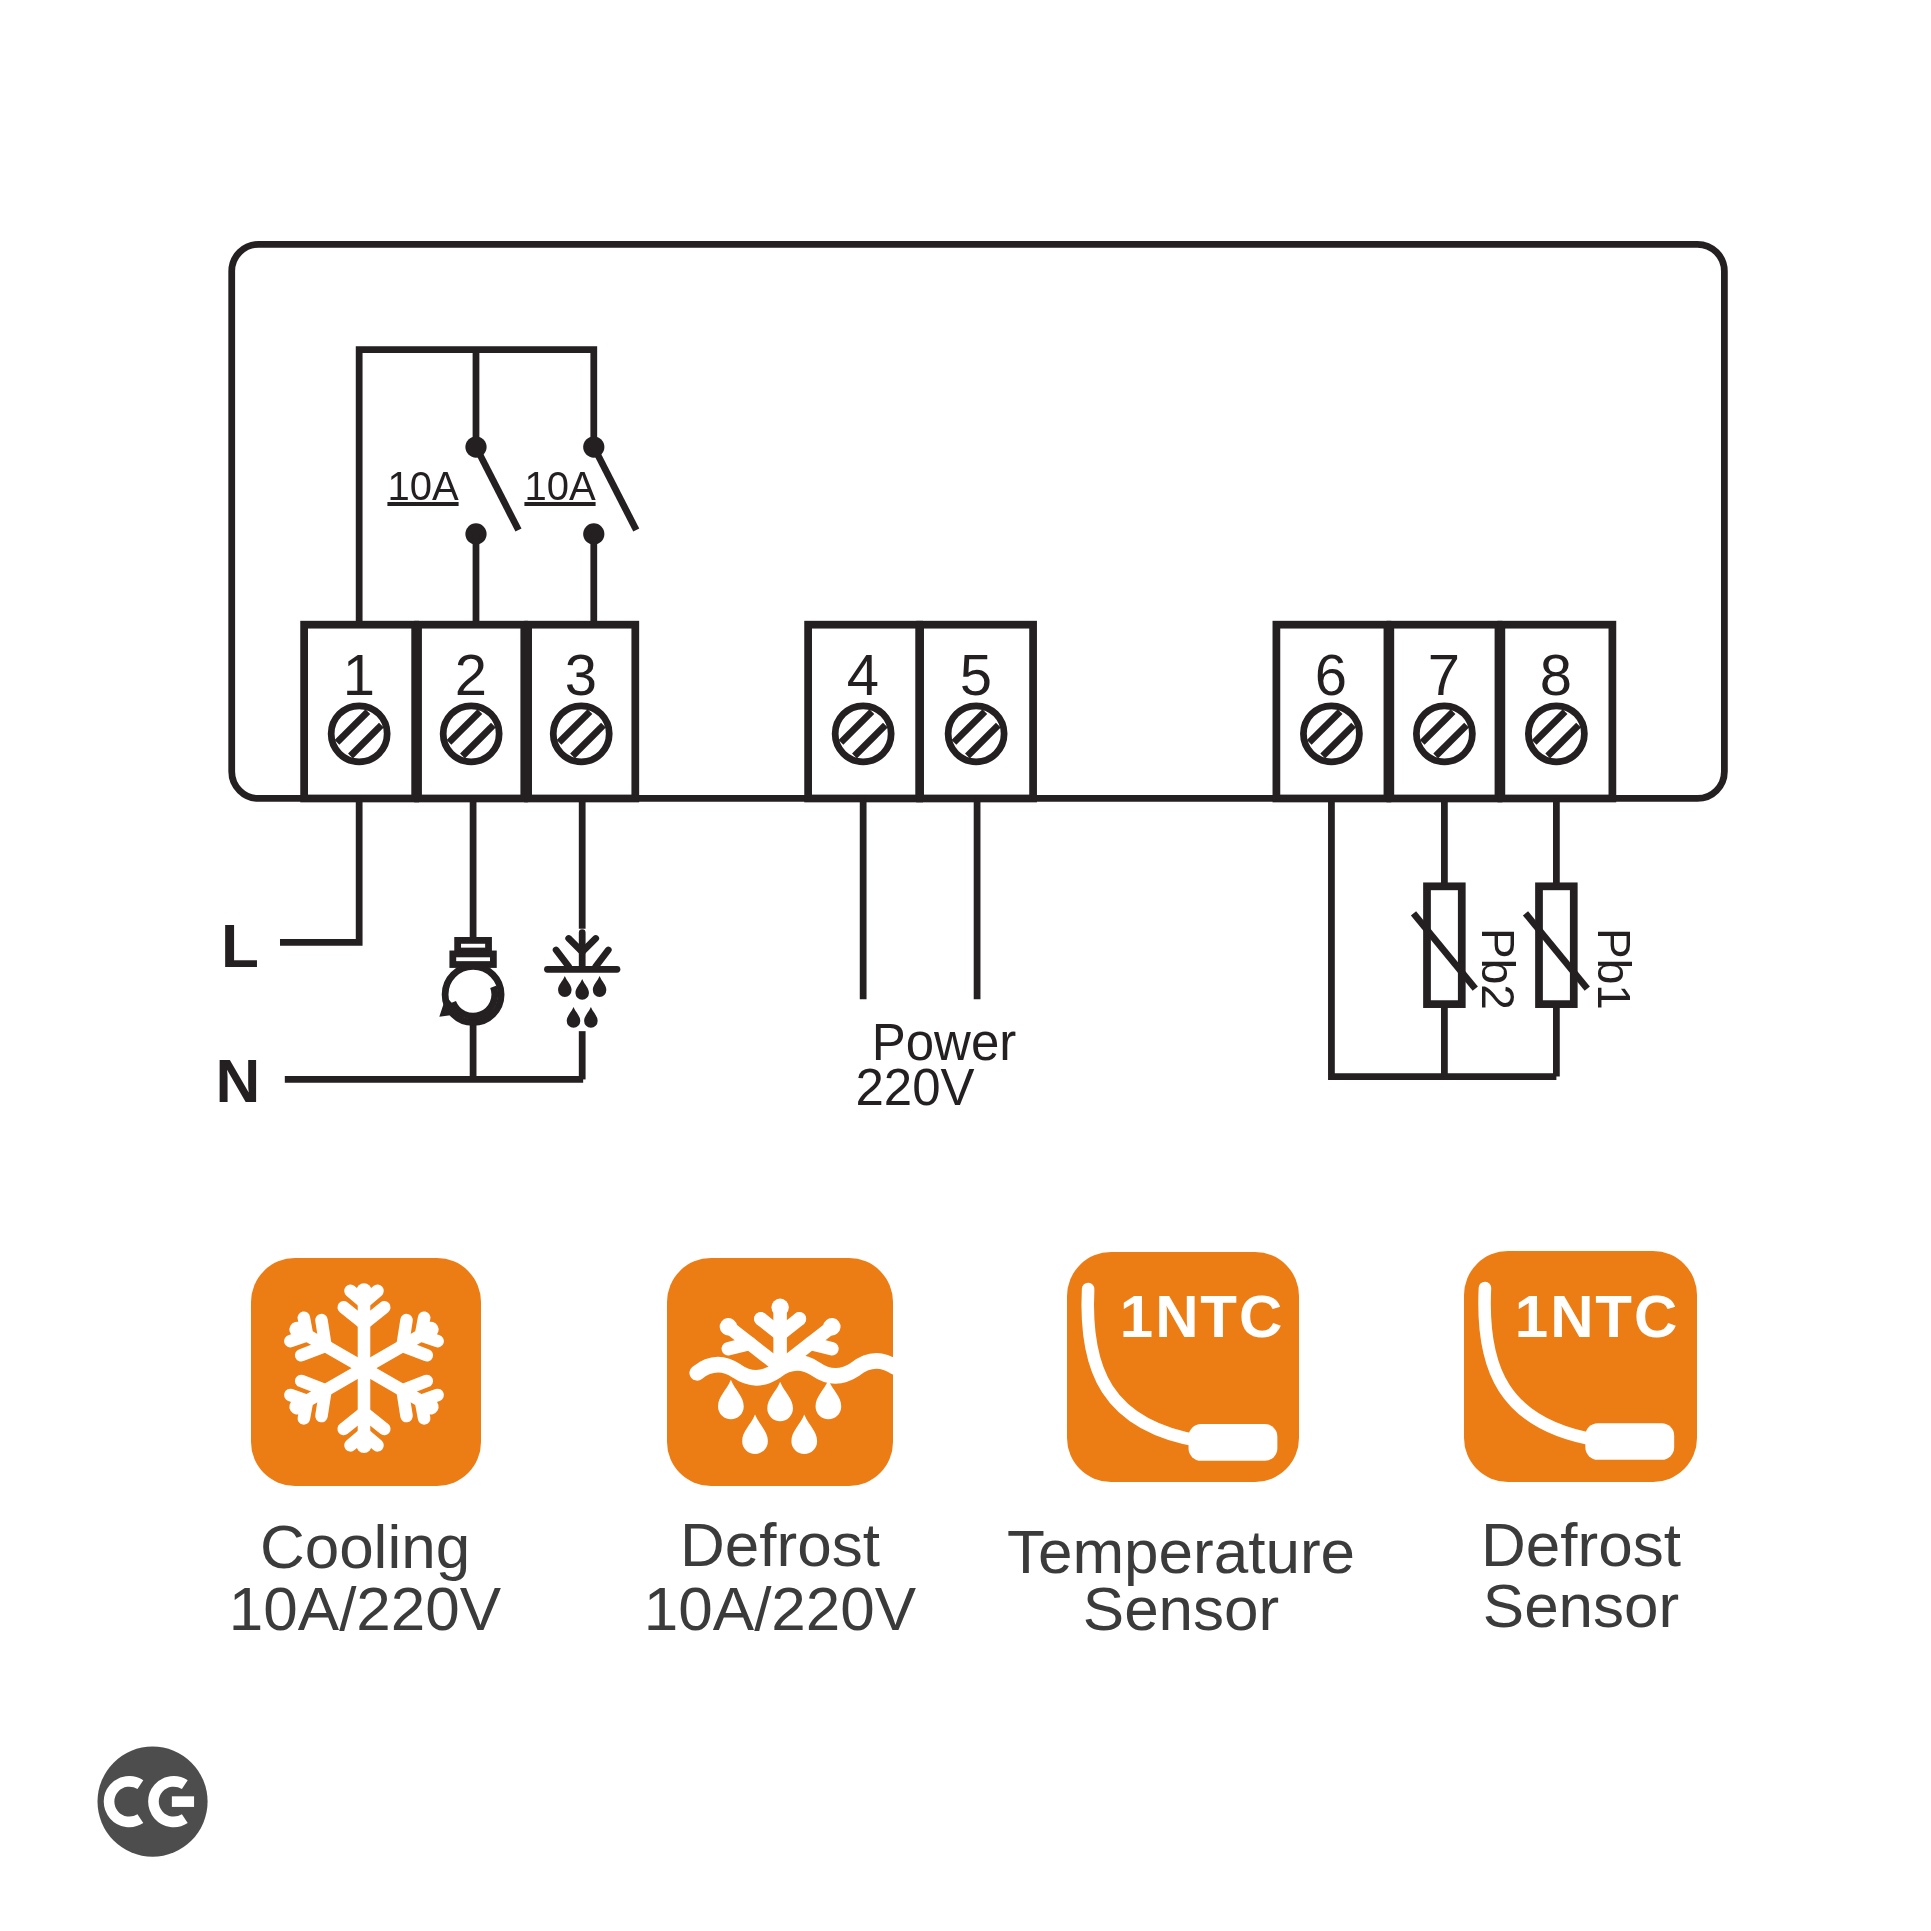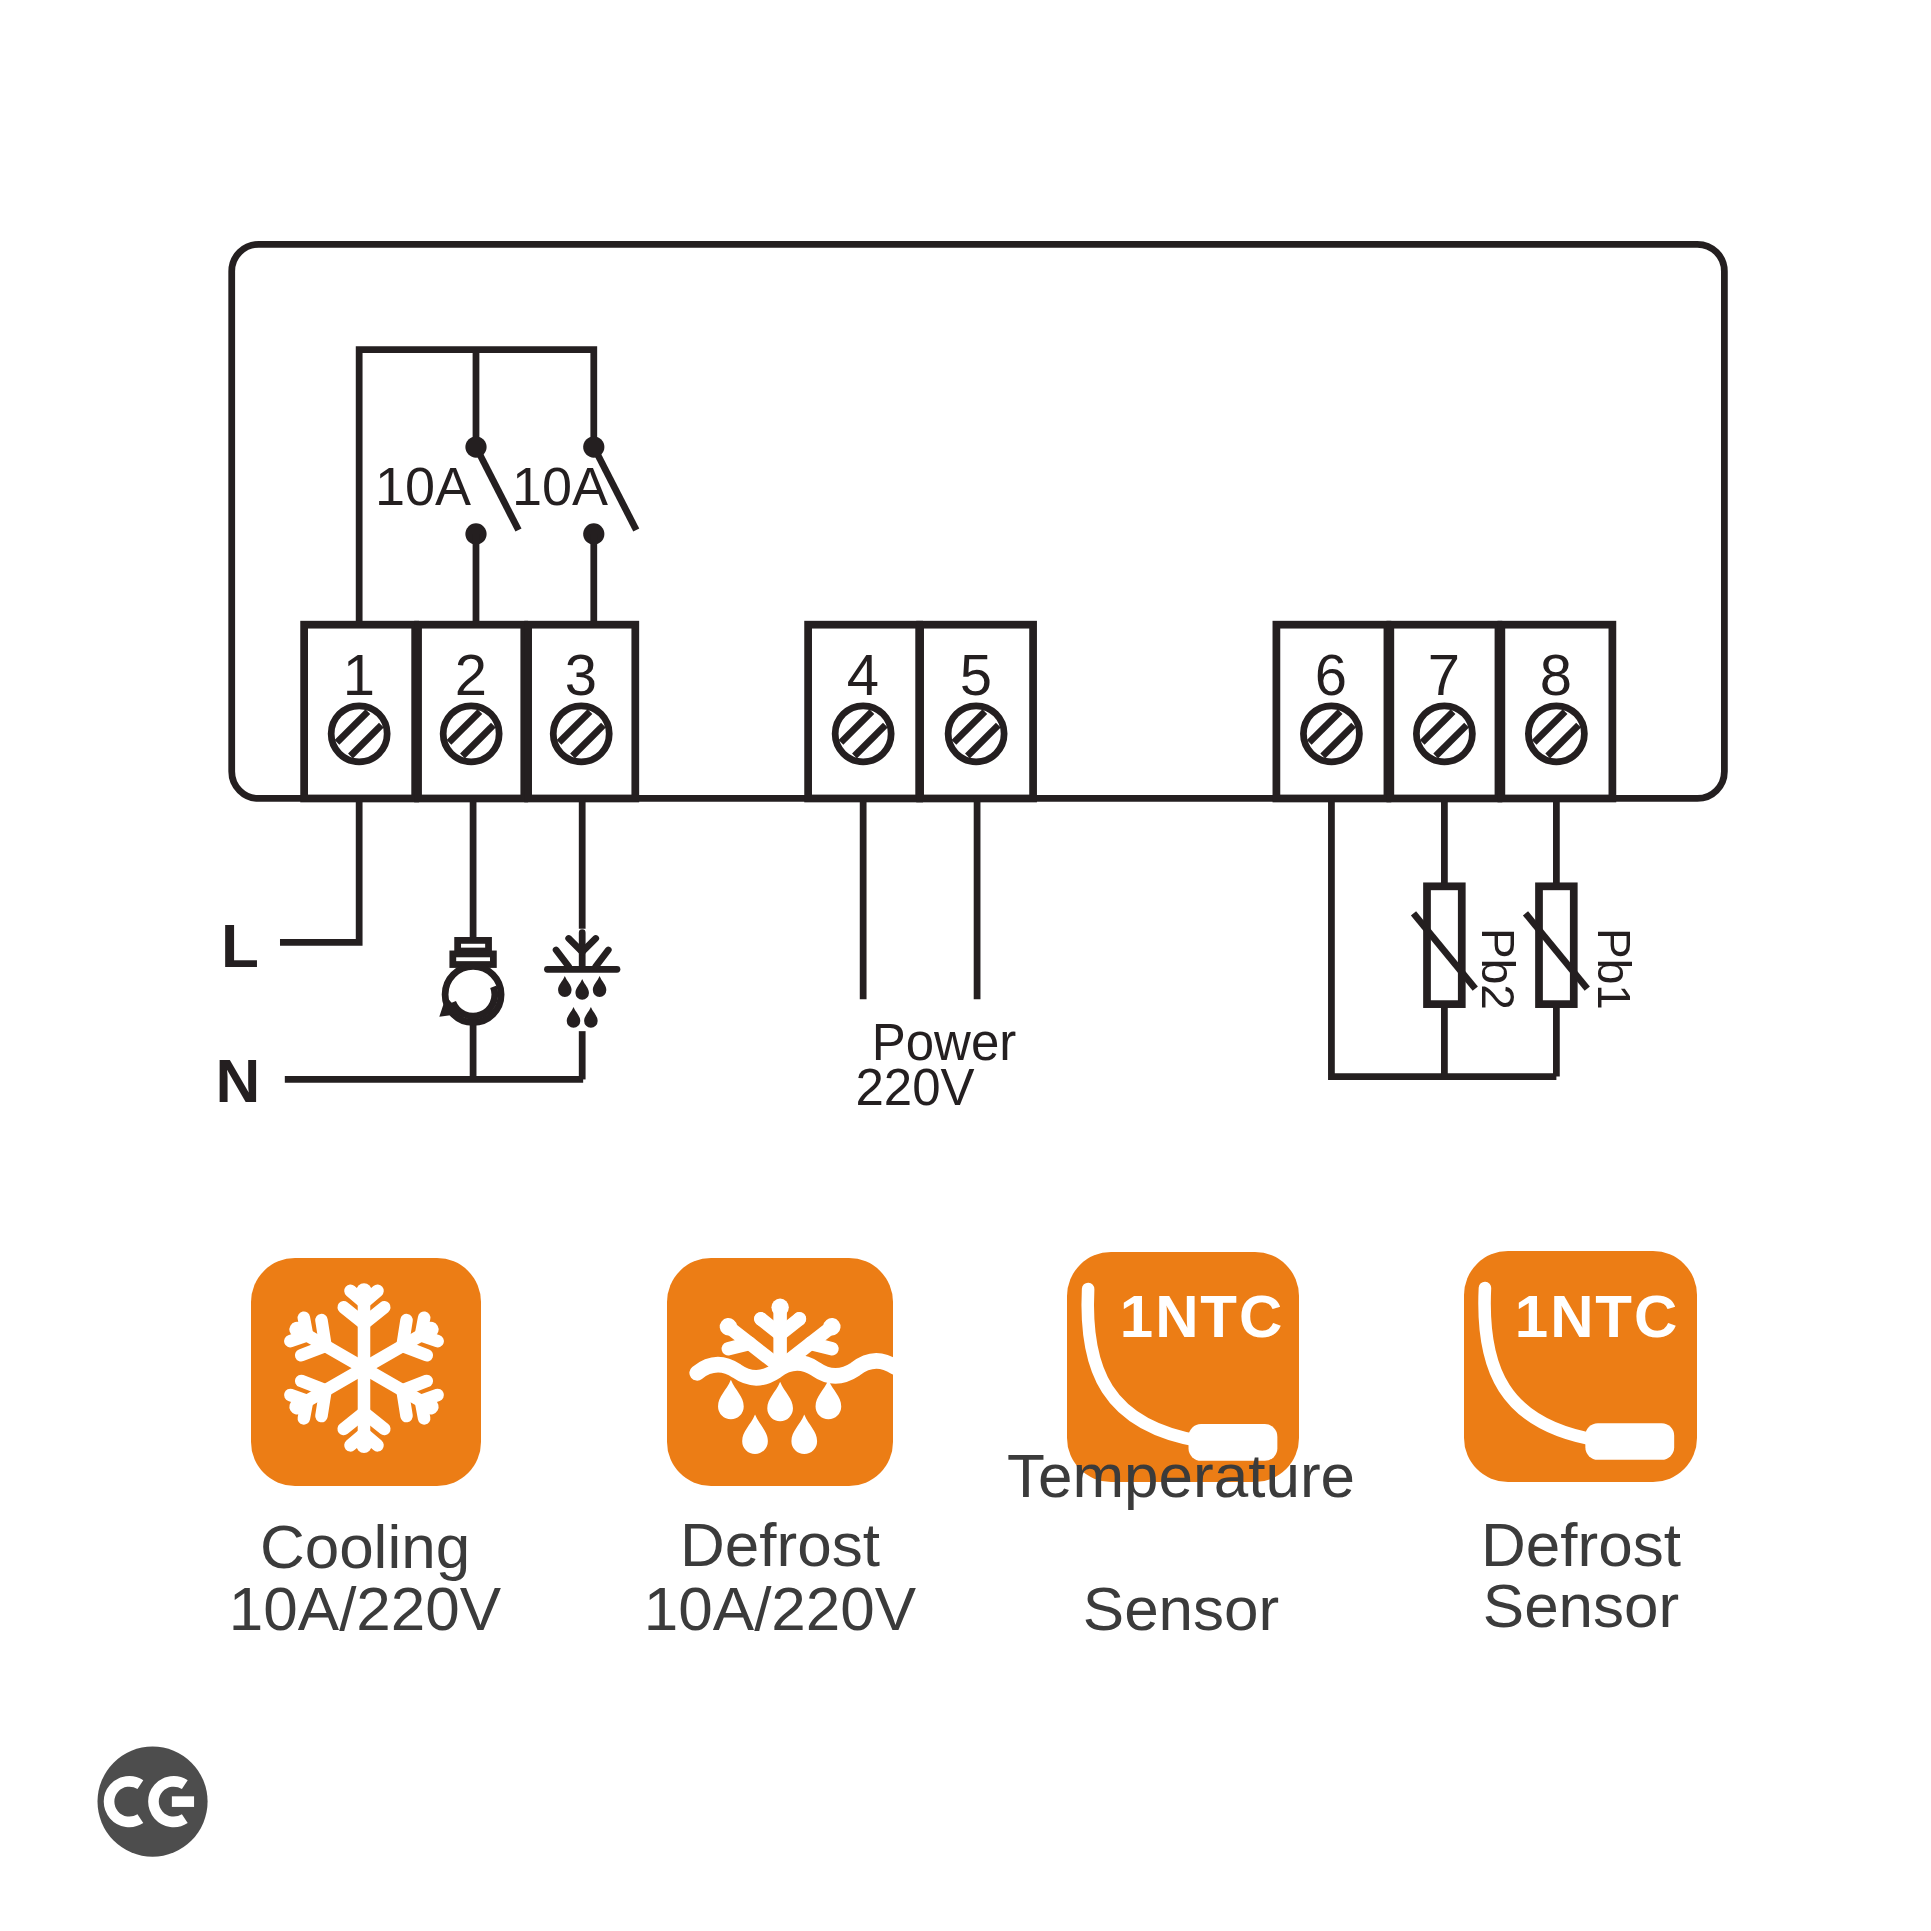--- a/index.html
+++ b/index.html
@@ -15,21 +15,21 @@
   .stroke{stroke:var(--line);fill:none;stroke-width:7px;}
   .stroke-box{stroke:var(--line);fill:#fff;stroke-width:8px;}
   .fillc{fill:var(--line);stroke:none;}
   .wstroke{stroke:#fff;fill:none;stroke-linecap:round;}
   .wfill{fill:#fff;stroke:none;}
   .ce-bg{fill:var(--ce);stroke:none;}
   .ce-stroke{stroke:#fff;fill:none;stroke-width:11px;}
   
   .lbl{position:absolute;transform:translate(-50%,-50%);color:var(--line);white-space:nowrap;line-height:1;}
   .term-num{font-size:58px;}
-  .relay-lbl{font-size:54px;}
+  .relay-lbl{font-size:40px;text-decoration:underline;}
   .ln-lbl{font-size:62px;font-weight:bold;}
   .pwr-lbl{font-size:51px;}
   .pb-lbl{font-size:46px;transform:translate(-50%,-50%) rotate(90deg);}
   
   .card{position:absolute;background:var(--accent);border-radius:44px;}
   .badge{position:absolute;transform:translate(-50%,-50%);font-size:60px;font-weight:600;color:#fff;letter-spacing:1.9px;white-space:nowrap;margin-left:16px;}
   .caption{position:absolute;transform:translate(-50%,-50%);font-size:62px;color:var(--text);white-space:nowrap;line-height:1;}
 </style>
 </head>
 <body>
@@ -265,19 +265,19 @@
   <div class="lbl pb-lbl" style="left:1498px;top:969px;">Pb2</div>
   <div class="lbl pb-lbl" style="left:1614px;top:969px;">Pb1</div>
 
   <div class="badge" style="left:1186px;top:1316px;">1NTC</div>
   <div class="badge" style="left:1581px;top:1316px;">1NTC</div>
 
   <div class="caption" style="left:365px;top:1547px;text-align:center;">Cooling</div>
   <div class="caption" style="left:365px;top:1609px;">10A/220V</div>
   <div class="caption" style="left:780px;top:1545px;">Defrost</div>
   <div class="caption" style="left:780px;top:1609px;">10A/220V</div>
-  <div class="caption" style="left:1181px;top:1476px;">Temperature</div>
+  <div class="caption" style="left:1181px;top:1552px;">Temperature</div>
   <div class="caption" style="left:1181px;top:1609px;">Sensor</div>
   <div class="caption" style="left:1581px;top:1545px;">Defrost</div>
   <div class="caption" style="left:1581px;top:1606px;">Sensor</div>
 
 </div>
 
 
 </body></html>

